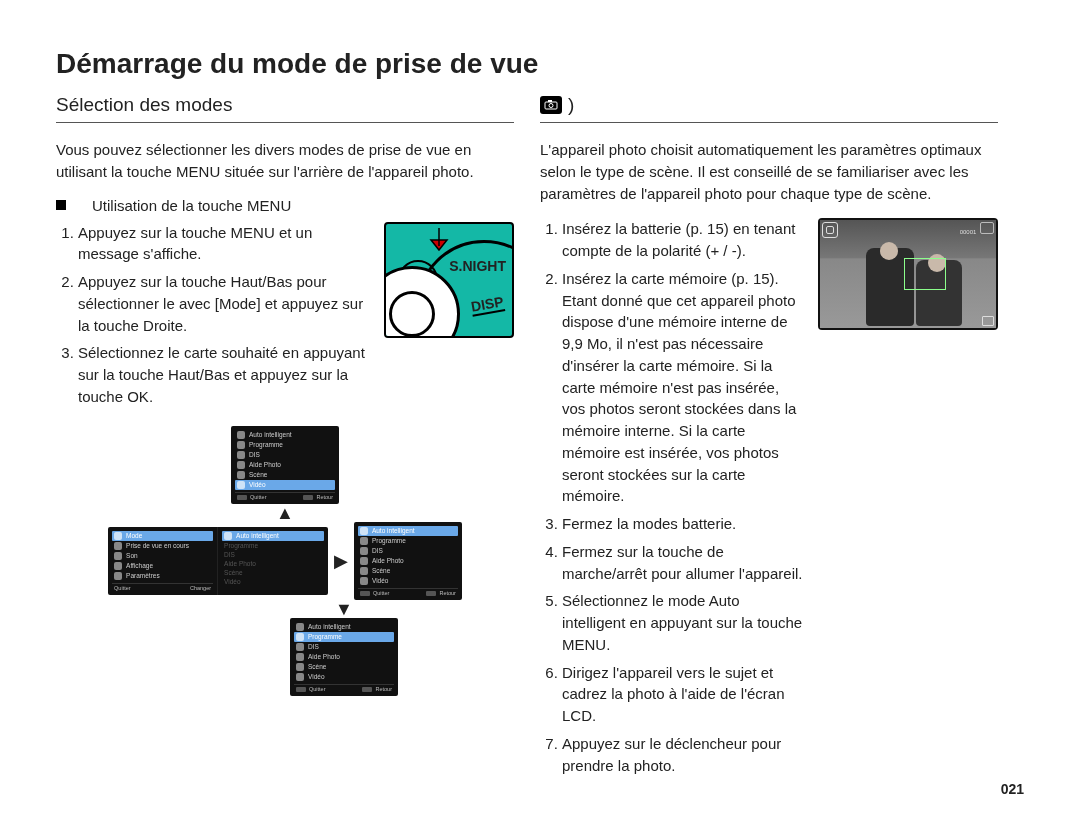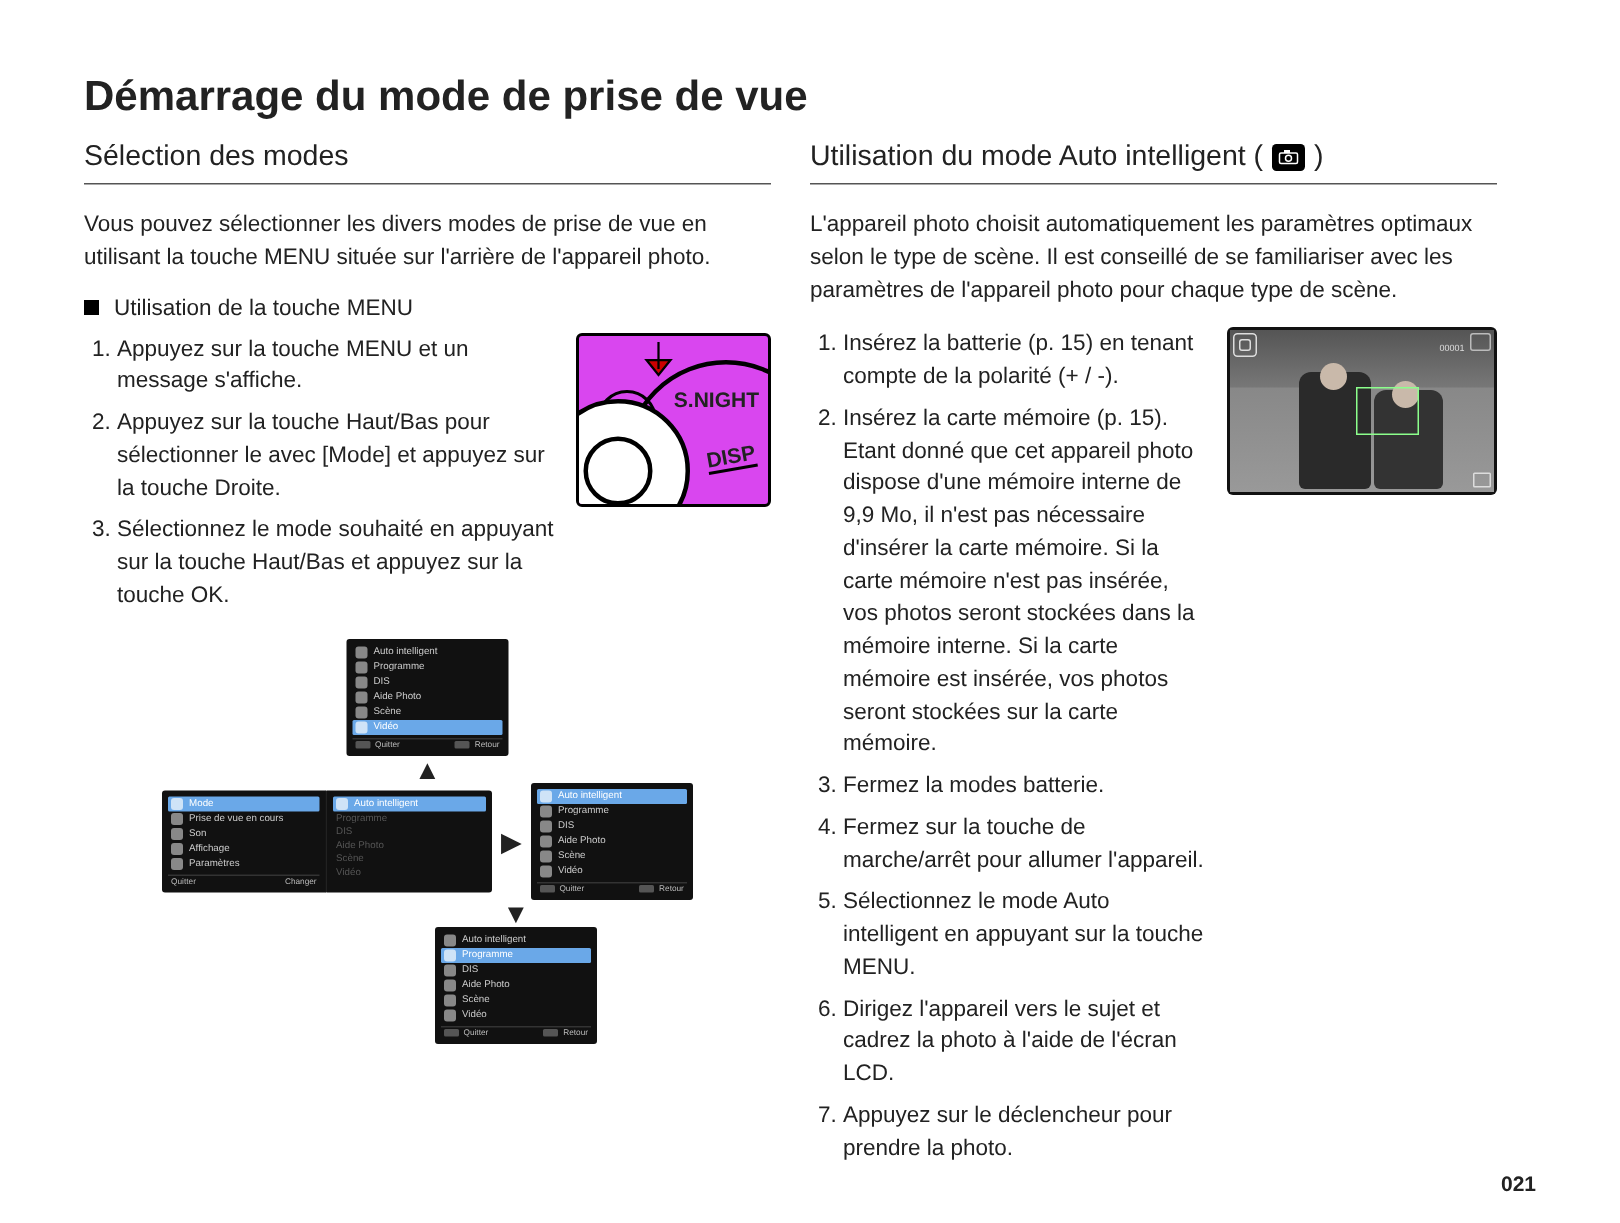--- a/index.html
+++ b/index.html
@@ -4,27 +4,27 @@
 <style>
   html,body{margin:0;padding:0;background:#fff;font-family:Arial,Helvetica,sans-serif;color:#222}
   .page{width:1080px;height:815px;box-sizing:border-box;padding:48px 82px 24px 56px;position:relative}
   h1{font-size:28px;font-weight:bold;margin:0 0 14px 0}
   .cols{display:flex;gap:26px}
   .col{flex:1;min-width:0}
   h2{font-size:19px;font-weight:normal;margin:0 0 6px 0}
   h2.auto-title{display:flex;align-items:center;gap:6px}
   .rule{height:1px;background:#555;margin:0 0 12px 0}
   p{font-size:15px;line-height:1.45;margin:16px 0 14px 0}
-  .sub{font-size:15px;margin:0 0 8px 0;display:flex;align-items:center;gap:10px}
+  .sub{font-size:15px;margin:0 0 8px 0;display:flex;align-items:center;gap:26px}
   .blk{width:10px;height:10px;background:#000;display:inline-block}
   ol{font-size:15px;line-height:1.45;margin:0;padding:0 0 0 22px}
   ol li{margin:0 0 6px 0}
   .row1{display:flex;gap:14px}
   .row1 .txt{flex:1}
-  .diagram{width:130px;height:116px;border:2px solid #000;border-radius:4px;box-sizing:border-box;position:relative;background:#d946ef;overflow:hidden;flex:0 0 130px}
+  .diagram{width:130px;height:116px;border:2px solid #000;border-radius:4px;box-sizing:border-box;position:relative;background:#14b8a6;overflow:hidden;flex:0 0 130px}
   .diagram .arrow{position:absolute;left:40px;top:4px}
   .diagram .arrow svg{display:block}
   .diagram .snight{position:absolute;right:6px;top:34px;font-family:Arial;font-weight:bold;font-size:14px}
   .diagram .dial{position:absolute;right:-40px;bottom:-40px;width:130px;height:130px;border:3px solid #000;border-radius:50%}
   .diagram .disp{position:absolute;right:8px;bottom:22px;font-weight:bold;font-size:14px;font-family:Arial;border-bottom:2px solid #000;transform:rotate(-10deg)}
   .diagram .btn{position:absolute;left:12px;top:36px;width:36px;height:36px;border:2px solid #000;border-radius:50%}
   .diagram .btn::after{content:"";position:absolute;inset:6px;border:2px solid #000;border-radius:50%}
   .diagram .dpad{position:absolute;left:-22px;bottom:-26px;width:90px;height:90px;border:3px solid #000;border-radius:50%;background:#fff}
   .diagram .dpad::after{content:"";position:absolute;inset:22px;border:3px solid #000;border-radius:50%}
   .screens{display:flex;flex-direction:column;align-items:center;margin-top:12px}
@@ -81,21 +81,21 @@
       <p>Vous pouvez sélectionner les divers modes de prise de vue en utilisant la touche MENU située sur l'arrière de l'appareil photo.</p>
       <div class="sub">
         <span class="blk"></span>
         <span>Utilisation de la touche MENU</span>
       </div>
       <div class="row1">
         <div class="txt">
           <ol>
             <li>Appuyez sur la touche MENU et un message s'affiche.</li>
             <li>Appuyez sur la touche Haut/Bas pour sélectionner le avec [Mode] et appuyez sur la touche Droite.</li>
-            <li>Sélectionnez le mode souhaité en appuyant sur la touche Haut/Bas et appuyez sur la touche OK.</li>
+            <li>Sélectionnez le carte souhaité en appuyant sur la touche Haut/Bas et appuyez sur la touche OK.</li>
           </ol>
         </div>
         <div class="diagram">
           <div class="arrow">
             <svg width="26" height="30">
                 <path d="M13 0 L13 18 M5 12 L13 22 L21 12 Z" fill="#c00" stroke="#000" stroke-width="1.5"></path>
               </svg>
           </div>
           <div class="btn"></div>
           <span class="snight">S.NIGHT</span>
@@ -253,21 +253,20 @@
           <div class="foot">
               <span>Quitter</span>
               <span>Retour</span>
             </div>
         </div>
       </div>
     </div>
 
     <div class="col">
       <h2 class="auto-title">
-        <span>Utilisation du mode Auto intelligent ( </span>
         <span class="mode-icon">
           <svg width="14" height="10">
               <rect x="1" y="2" width="12" height="7" rx="1" fill="none" stroke="#fff" stroke-width="1"></rect>
               <rect x="4" y="0" width="4" height="2" fill="#fff"></rect>
               <circle cx="7" cy="5.5" r="2" fill="none" stroke="#fff" stroke-width="1"></circle>
             </svg>
         </span>
         <span> )</span>
       </h2>
       <div class="rule"></div>

